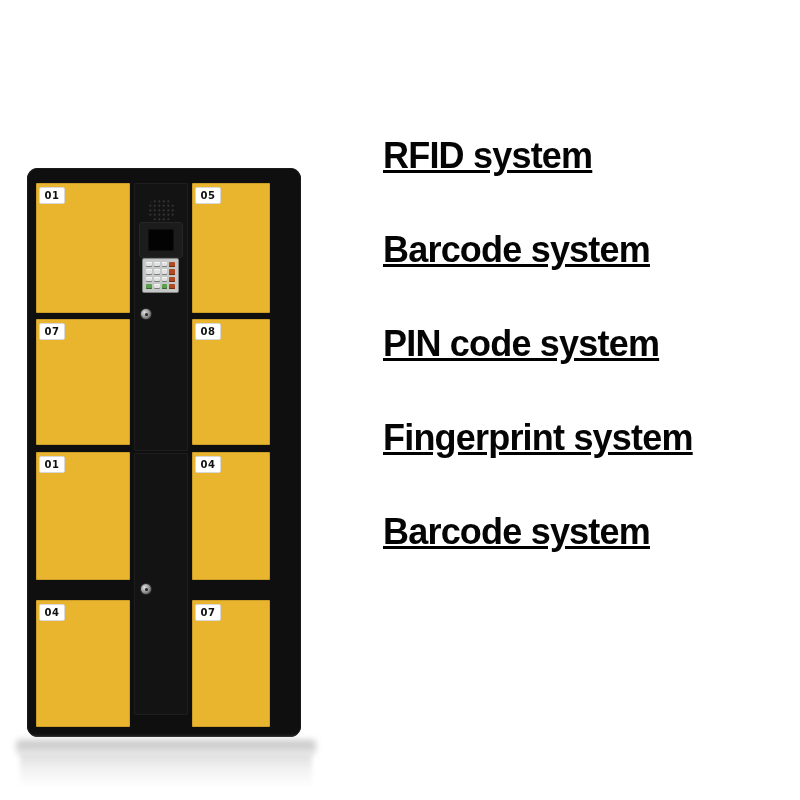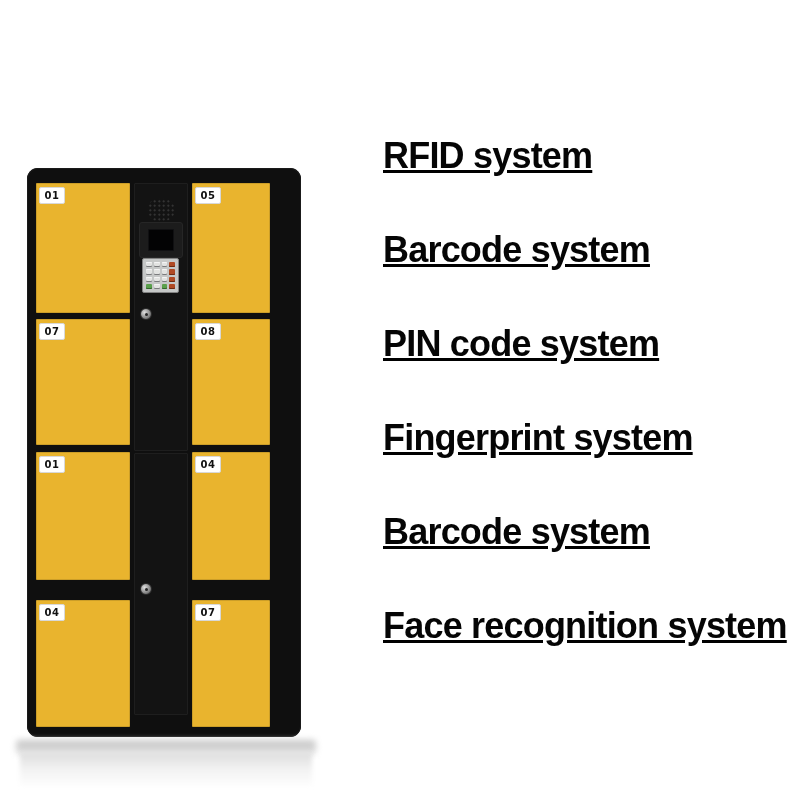--- a/index.html
+++ b/index.html
@@ -143,16 +143,15 @@
 
   <div class="floor-shadow"></div>
   <div class="floor-reflection"></div>
 
   <div class="features">
     <div class="feature">RFID system</div>
     <div class="feature">Barcode system</div>
     <div class="feature">PIN code system</div>
     <div class="feature">Fingerprint system</div>
     <div class="feature">Barcode system</div>
-    <div class="feature">Face recognition system</div>
   </div>
 
 </div>
 
 </body></html>

